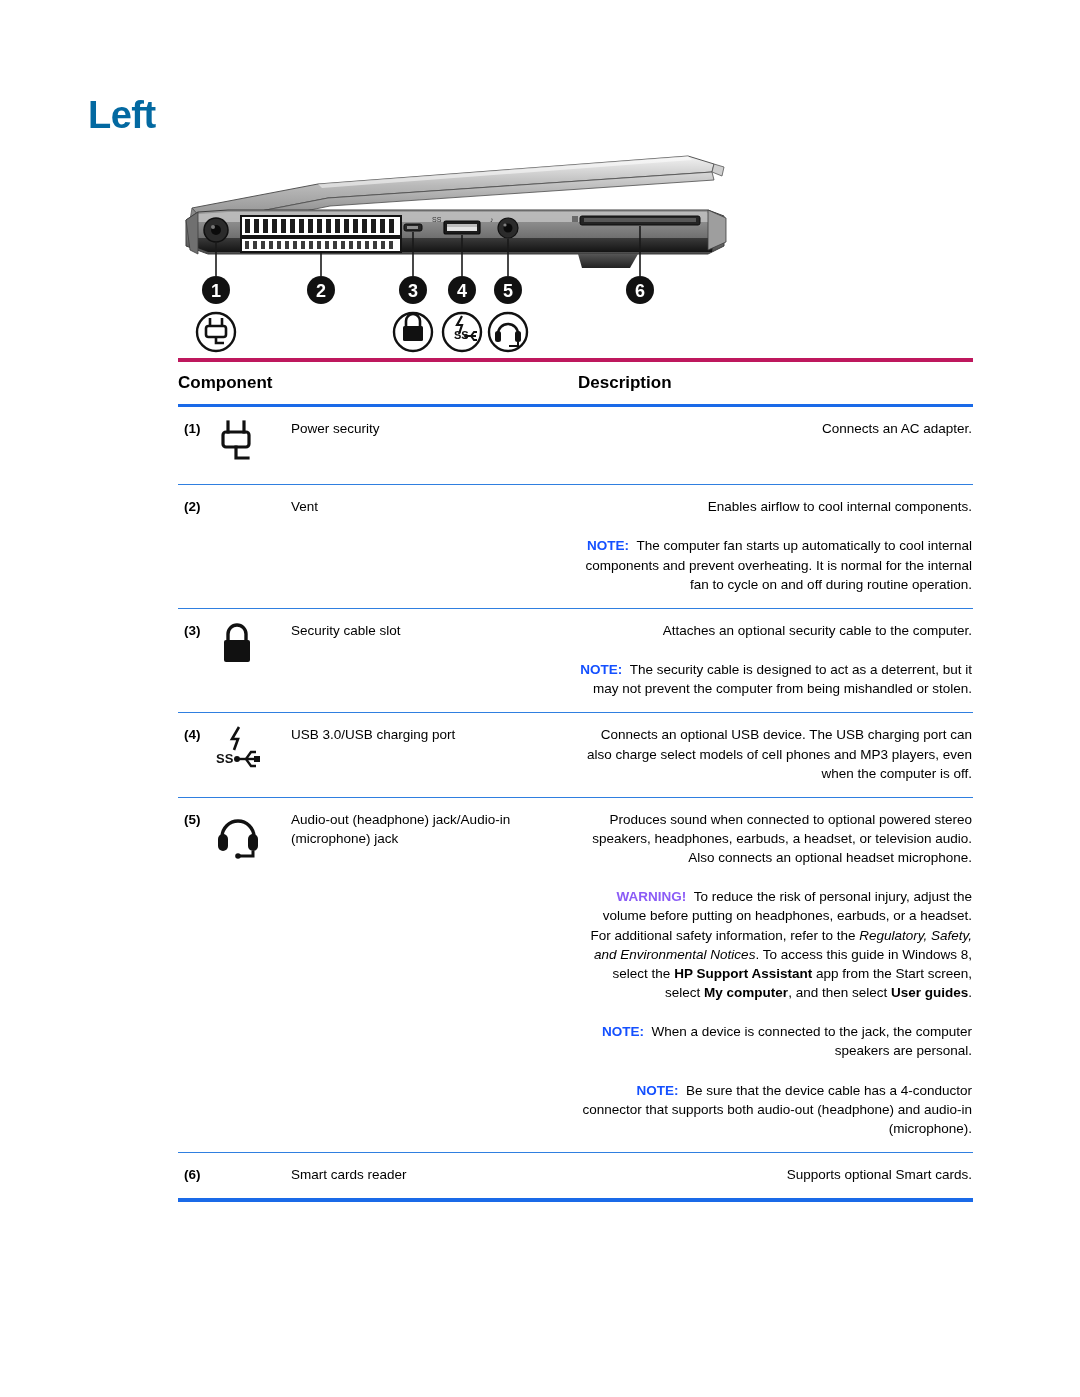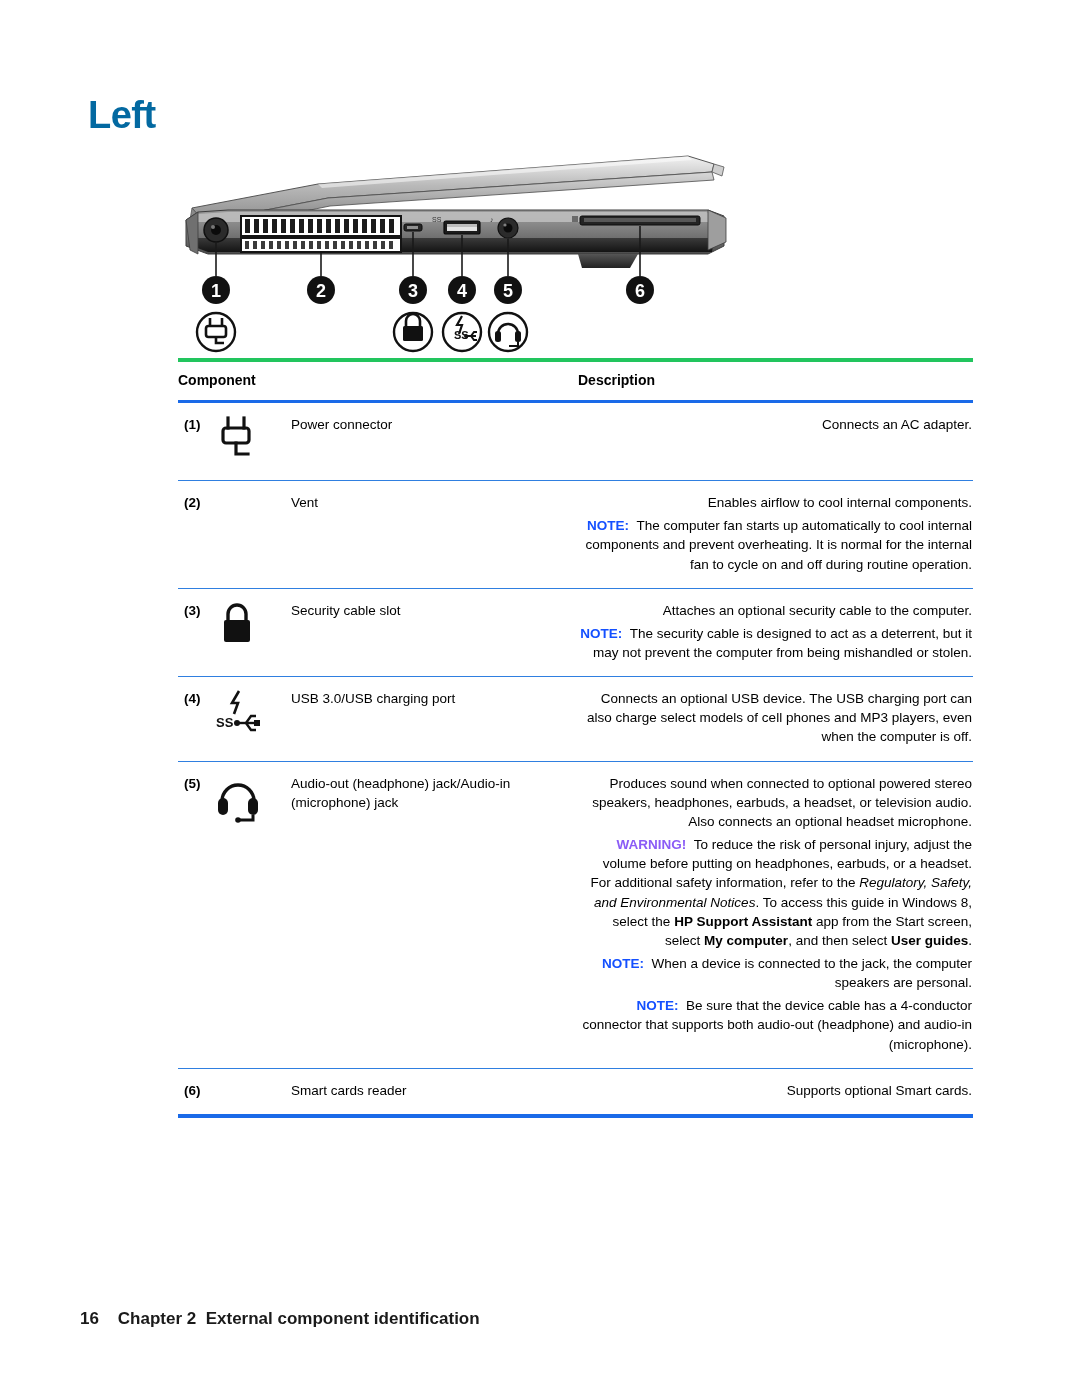--- a/index.html
+++ b/index.html
@@ -40,24 +40,24 @@
 
   
   .comp-table {
     position: absolute;
     left: 178px;
     top: 358px;
     width: 795px;
     border-collapse: collapse;
   }
   .comp-table .thead-row td {
-    border-top: 4px solid #22c55e;
+    border-top: 4px solid #be185d;
     border-bottom: 3px solid #1a6ae8;
     padding: 9px 0 9px 0;
-    font-size: 14px;
+    font-size: 17px;
     font-weight: bold;
     vertical-align: bottom;
   }
   .comp-table td {
     vertical-align: top;
     font-size: 13.5px;
     line-height: 1.42;
   }
   .comp-table tbody tr.data-row > td {
     border-bottom: 1.5px solid #2f7fe0;
@@ -68,21 +68,21 @@
     border-bottom: 4px solid #1a6ae8;
   }
   .col-num   { width: 36px; padding-left: 6px; font-weight: bold; }
   .col-icon  { width: 76px; }
   .col-name  { width: 288px; padding-right: 12px; }
   .col-desc  { width: 395px; text-align: right; }
 
   .note-label  { color: #1450ff; font-weight: bold; }
   .warn-label  { color: #8b5cf6; font-weight: bold; }
   .para        { margin: 0; }
-  .para + .para { margin-top: 4px; }
+  .para + .para { margin-top: 20px; }
   .ital { font-style: italic; }
   .bold { font-weight: bold; }
 
   
   .footer {
     position: absolute;
     left: 80px;
     top: 1309px;
     font-size: 17px;
     font-weight: bold;
@@ -305,21 +305,21 @@
         <td class="col-icon">
           <svg width="44" height="46" viewBox="0 0 44 46">
             <g stroke="#111" stroke-width="3.2" fill="none" stroke-linecap="square">
               <line x1="13" y1="3" x2="13" y2="13"></line>
               <line x1="29" y1="3" x2="29" y2="13"></line>
               <rect x="8" y="13" width="26" height="15" rx="3"></rect>
               <path d="M21 28 L21 39 L33 39"></path>
             </g>
           </svg>
         </td>
-        <td class="col-name">Power connector</td>
+        <td class="col-name">Power security</td>
         <td class="col-desc">
           <p class="para">Connects an AC adapter.</p>
         </td>
       </tr>
 
       <tr class="data-row">
         <td class="col-num">(2)</td>
         <td class="col-icon"></td>
         <td class="col-name">Vent</td>
         <td class="col-desc">
@@ -399,15 +399,14 @@
         <td class="col-icon"></td>
         <td class="col-name">Smart cards reader</td>
         <td class="col-desc">
           <p class="para">Supports optional Smart cards.</p>
         </td>
       </tr>
 
     </tbody>
   </table>
 
-  <div class="footer"><span>16</span>    <span>Chapter 2</span>  <span>External component identification</span></div>
 
 </div>
 
 </body></html>

